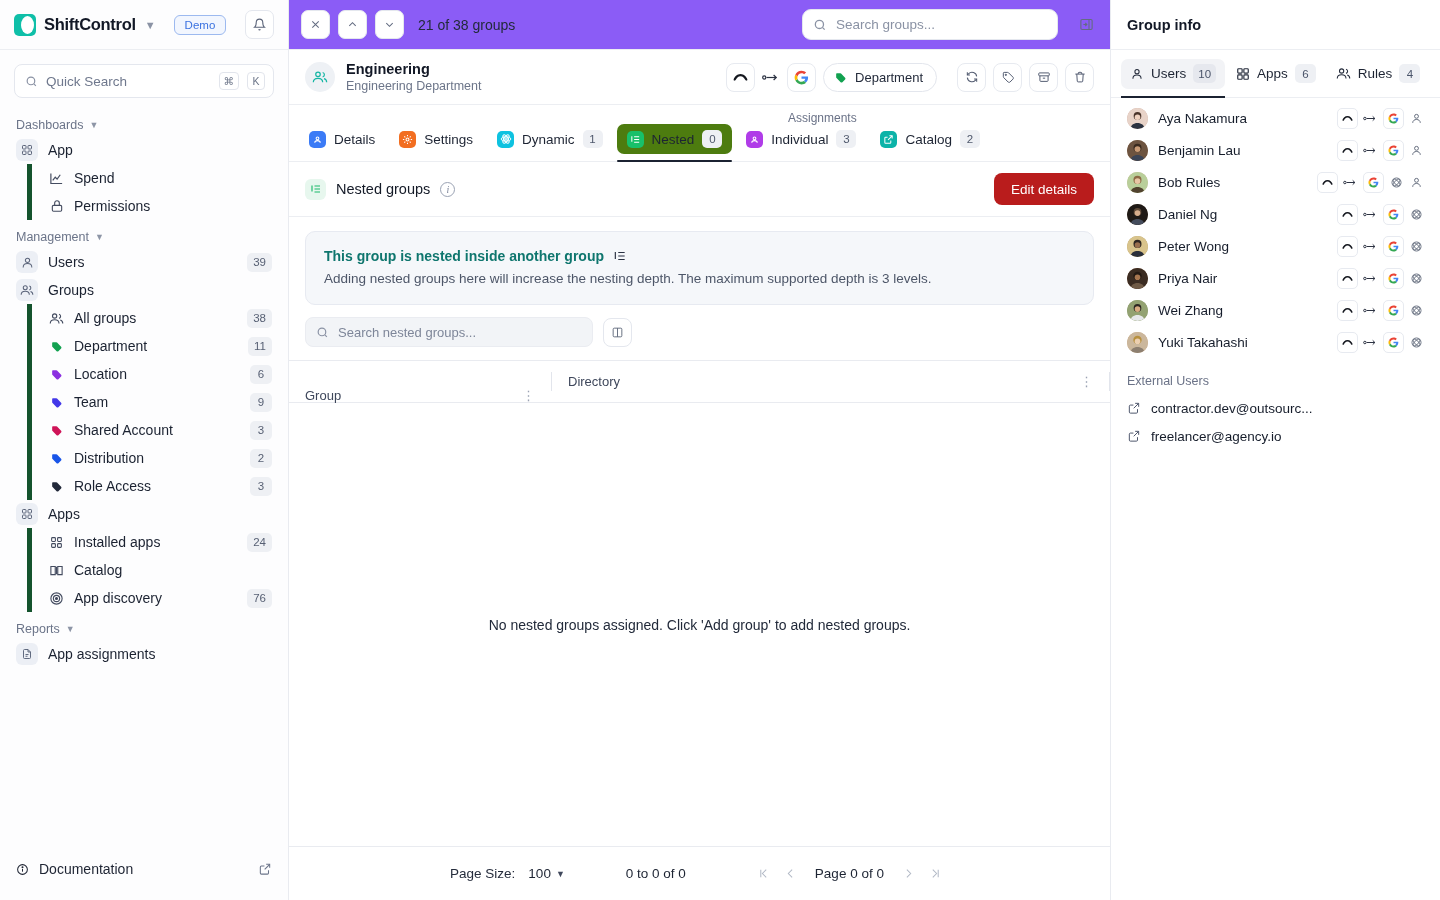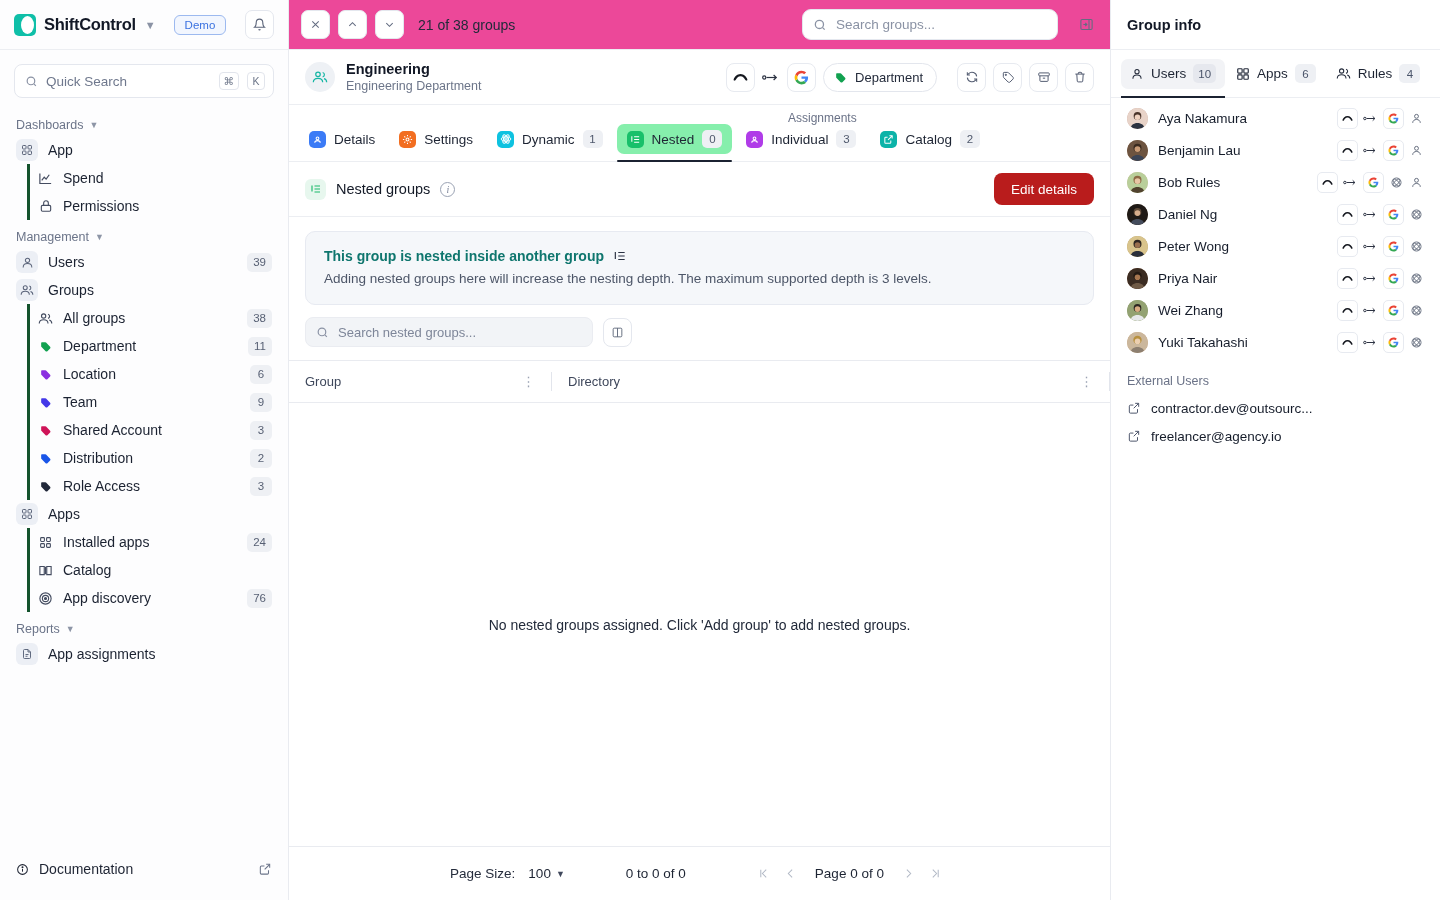--- a/index.html
+++ b/index.html
@@ -73,21 +73,21 @@
     height: 28px; padding: 0 6px; border-radius: 7px;
     font-size: 14px; color: #1b2231; cursor: default;
   }
   .nav-item .ni-icon {
     width: 22px; height: 22px; border-radius: 6px; background: #eceff5;
     display: flex; align-items: center; justify-content: center;
     color: #5a6379; flex: 0 0 22px;
   }
   .nav-item .ni-label { flex: 1; }
   .subnav {
-    margin-left: 17px; border-left: 3px solid #14532d; padding-left: 1px;
+    margin-left: 17px; border-left: 5px solid #14532d; padding-left: 10px;
   }
   .subnav .nav-item { gap: 9px; }
   .subnav .ni-icon { background: transparent; width: 17px; flex: 0 0 17px; height: 17px; }
   .count-badge {
     min-width: 22px; height: 19px; padding: 0 6px;
     background: #eef0f4; color: #565f73; border-radius: 5px;
     font-size: 11.5px; display: flex; align-items: center; justify-content: center;
   }
   .tag-dot { width: 13px; height: 13px; }
   .doc-block { padding: 10px 10px 16px; }
@@ -95,21 +95,21 @@
     display: flex; align-items: center; gap: 10px; height: 30px;
     padding: 0 6px; border-radius: 7px; font-size: 14px;
   }
   .doc-row .ext { margin-left: auto; color: #6b7489; }
 
   
   .center { width: 822px; flex: 0 0 822px; height: 900px; display: flex; flex-direction: column;
             border-right: 1px solid #e9ebf0; background:#fff; }
   .topbar {
     height: 50px; flex: 0 0 50px; display: flex; align-items: center;
-    gap: 8px; padding: 0 12px; border-bottom: 1px solid #eceef2; background:#ec4899;
+    gap: 8px; padding: 0 12px; border-bottom: 1px solid #eceef2; background:#8b5cf6;
   }
   .tb-btn {
     width: 29px; height: 29px; border: 1px solid #e4e7ee; border-radius: 7px;
     background: #fff; display: flex; align-items: center; justify-content: center;
     color: #626b80; font-size: 12px;
   }
   .tb-count { font-size: 14px; color: #222a3a; margin-left: 6px; }
   .tb-search {
     margin-left: auto; width: 256px; height: 31px;
     border: 1px solid #e4e7ee; border-radius: 9px; background: #fff;
@@ -146,21 +146,21 @@
   .assign-label {
     position: absolute; left: 499px; top: 6px;
     font-size: 12px; color: #6a7287;
   }
   .tabs { display: flex; align-items: flex-end; gap: 0; padding: 0 10px; height: 56px; }
   .tab {
     display: flex; align-items: center; gap: 8px;
     height: 30px; padding: 0 10px; border-radius: 7px; margin-right: 4px;
     font-size: 13.5px; color: #1d2433; position: relative; margin-bottom: 7px;
   }
-  .tab.active { background: #86efac; }
+  .tab.active { background: #4d7c0f; }
   .tab.active::after {
     content: ""; position: absolute; left: 0; right: 0; bottom: -8px;
     height: 2px; background: #1b2231; border-radius: 2px;
   }
   .tab-ico {
     width: 17px; height: 17px; border-radius: 5px; flex: 0 0 17px;
     display: flex; align-items: center; justify-content: center; color: #fff;
   }
   .tab-badge {
     min-width: 20px; height: 18px; padding: 0 5px; background: #eef0f4;
@@ -214,21 +214,21 @@
   }
 
   
   .table { flex: 1; display: flex; flex-direction: column; border-top: 1px solid #e9ebf0; min-height:0; }
   .thead { height: 42px; display: flex; align-items: center; border-bottom: 1px solid #e9ebf0; position: relative; }
   .th {
     font-size: 13px; color: #3e475b; display: flex; align-items: center;
     height: 42px; padding: 0 16px; position: relative;
   }
   .th .dots { margin-left: auto; color: #9aa2b3; letter-spacing: 0; font-size: 13px; }
-  .th.c1 { width: 262px; }
+  .th.c1 { width: 262px; align-items: flex-end; }
   .th.c2 { flex: 1; }
   .vline { width: 1px; height: 19px; background: #e2e5ec; }
   .tbody { flex: 1; display: flex; align-items: center; justify-content: center; min-height: 0; }
   .empty-msg { font-size: 14px; color: #222a3a; }
   .tfoot {
     height: 54px; flex: 0 0 54px; border-top: 1px solid #e9ebf0;
     display: flex; align-items: center; justify-content: center; gap: 0;
     font-size: 13.5px; color: #1d2433;
   }
   .pg-label { color: #252c3c; }

